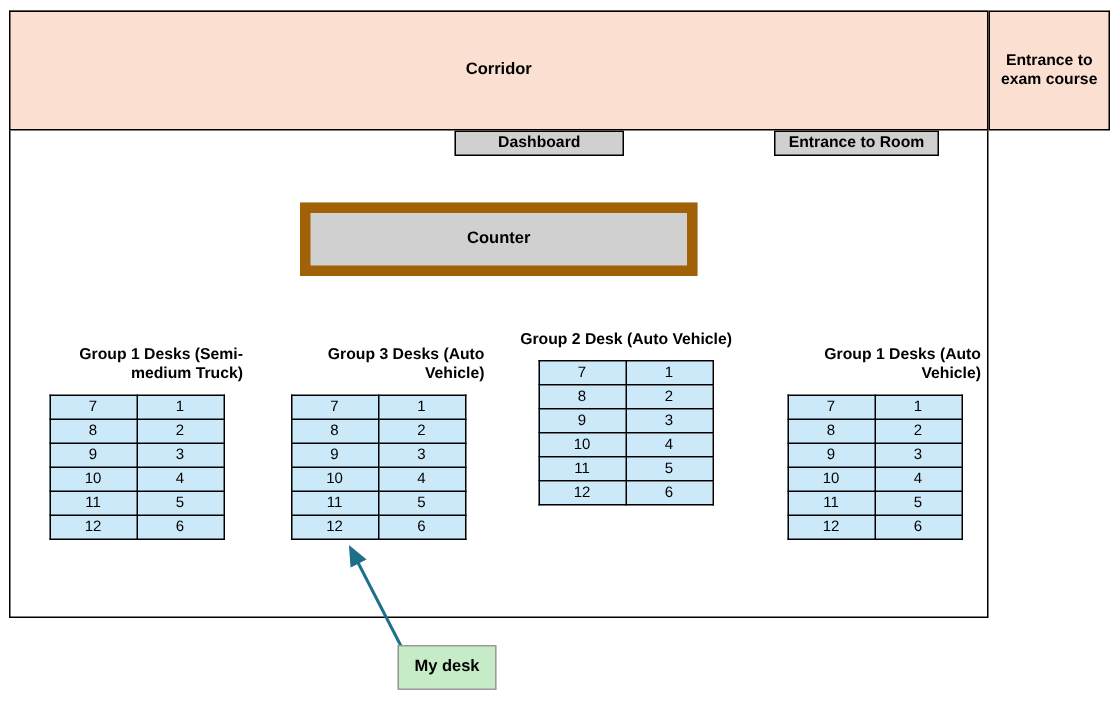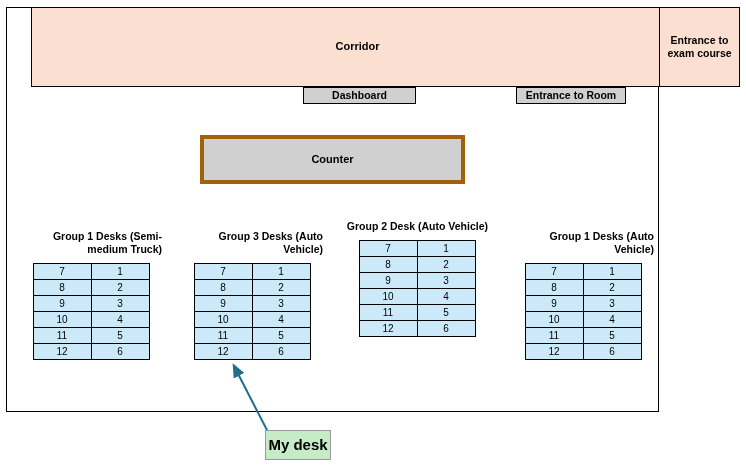--- a/index.html
+++ b/index.html
@@ -49,21 +49,20 @@
 
   
   #corridor {
     left: 6px;
     top: 7px;
     width: 653px;
     height: 80px;
     background: #fbe0d2;
     border: 1px solid #000000;
     font-size: 11px;
-    margin-left: 25px;
   }
 
   
   #entrance-exam {
     left: 659px;
     top: 7px;
     width: 81px;
     height: 80px;
     background: #fbe0d2;
     border: 1px solid #000000;
@@ -89,21 +88,21 @@
     width: 110px;
   }
 
   
   #counter-box {
     left: 200px;
     top: 135px;
     width: 265px;
     height: 49px;
     background: #d0d0d0;
-    border: 4px solid #a16207;
+    border: 7px solid #a16207;
     font-size: 11px;
   }
 
   
   .desk-group {
     position: absolute;
     width: 150px;
     box-sizing: border-box;
   }
   .desk-group-title {
@@ -139,21 +138,21 @@
   #group-d { left: 508px; top: 230px; }
 
   
   #my-desk-box {
     left: 265px;
     top: 430px;
     width: 66px;
     height: 30px;
     background: #c5ecc7;
     border: 1px solid #9a9a9a;
-    font-size: 15px;
+    font-size: 11px;
   }
 
   
   #arrow-layer {
     position: absolute;
     left: 0; top: 0;
     width: 746px;
     height: 467px;
     pointer-events: none;
   }

